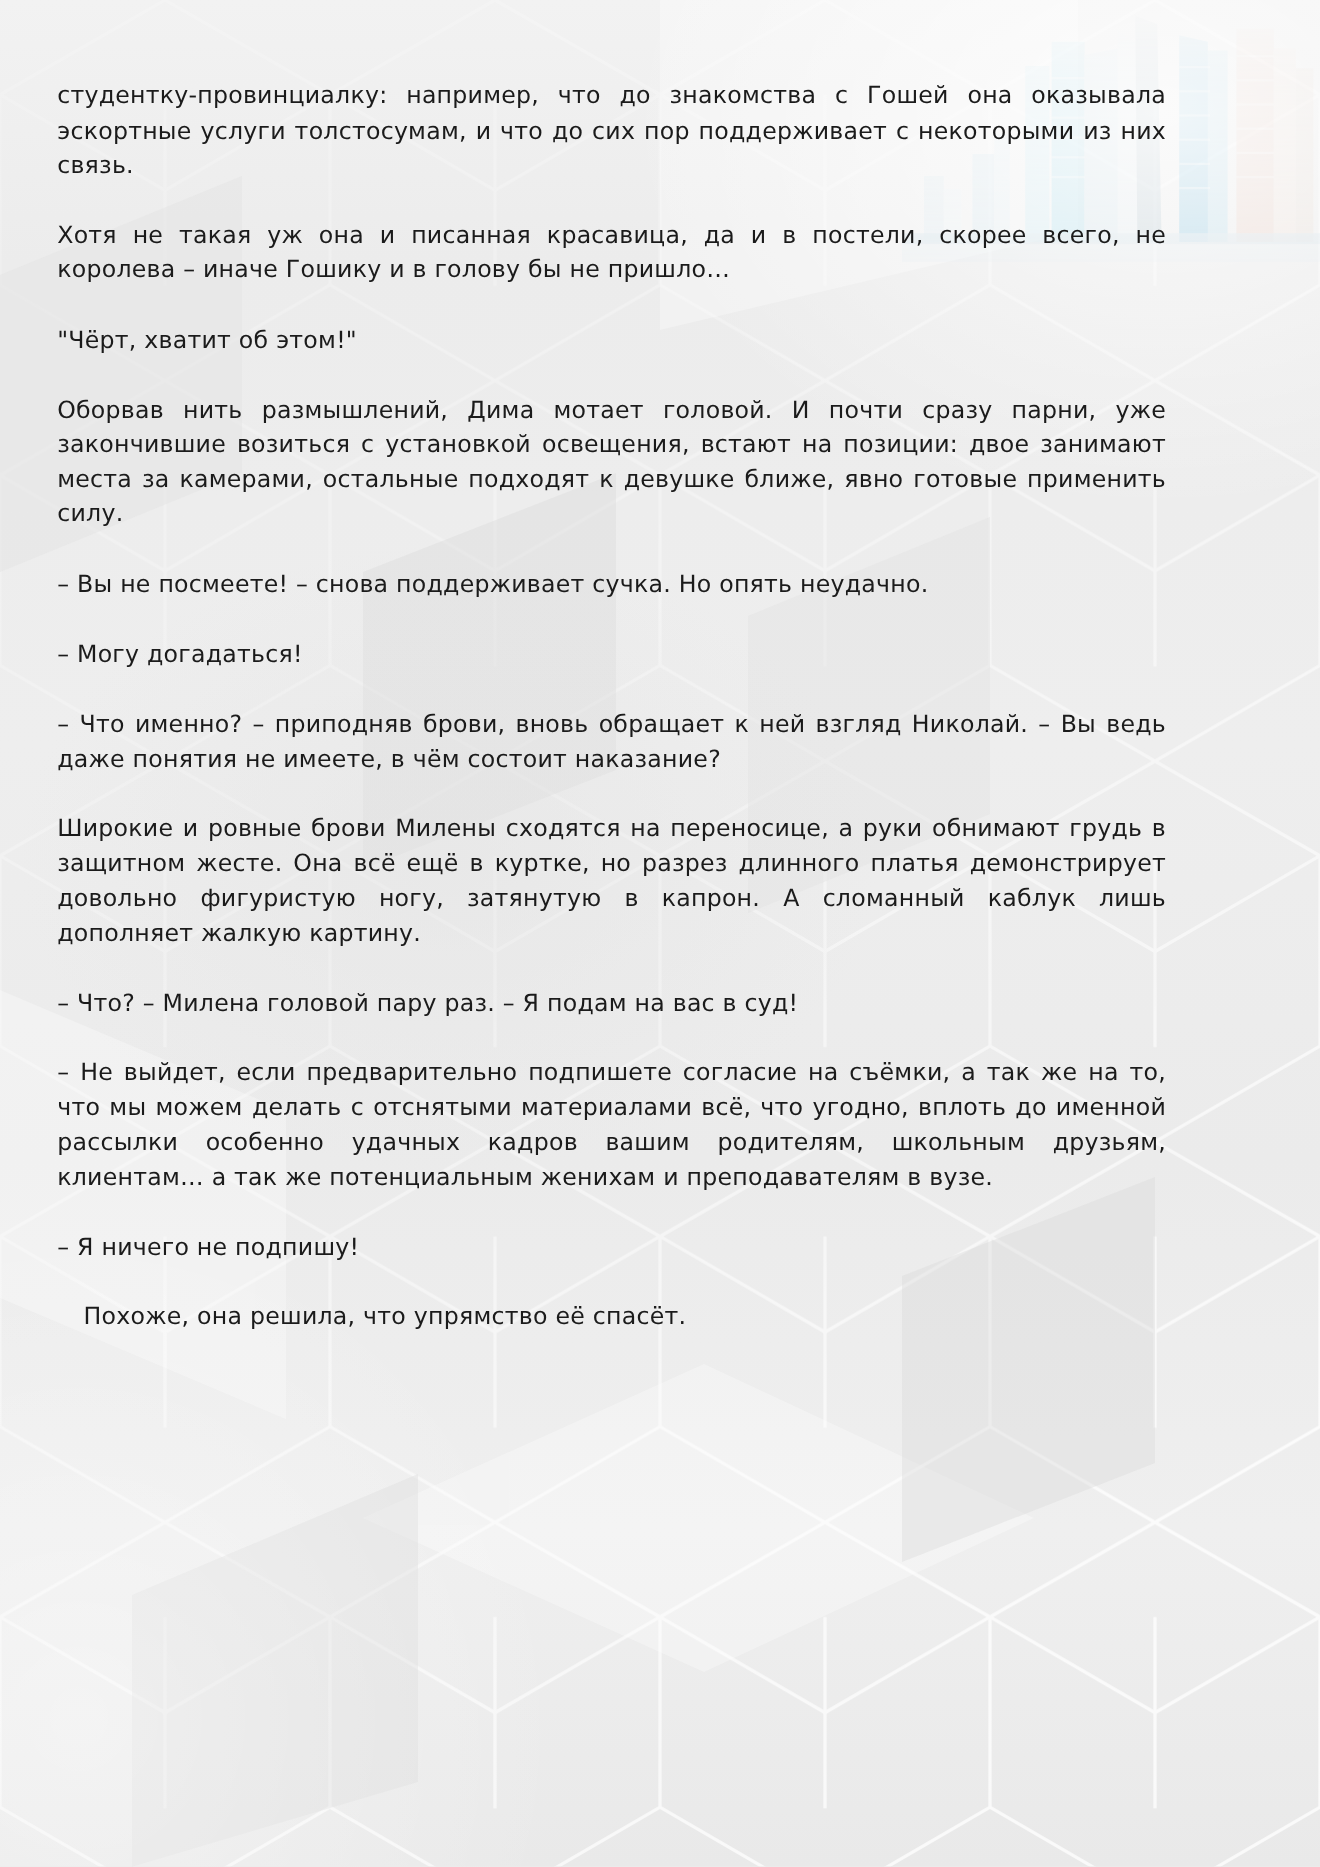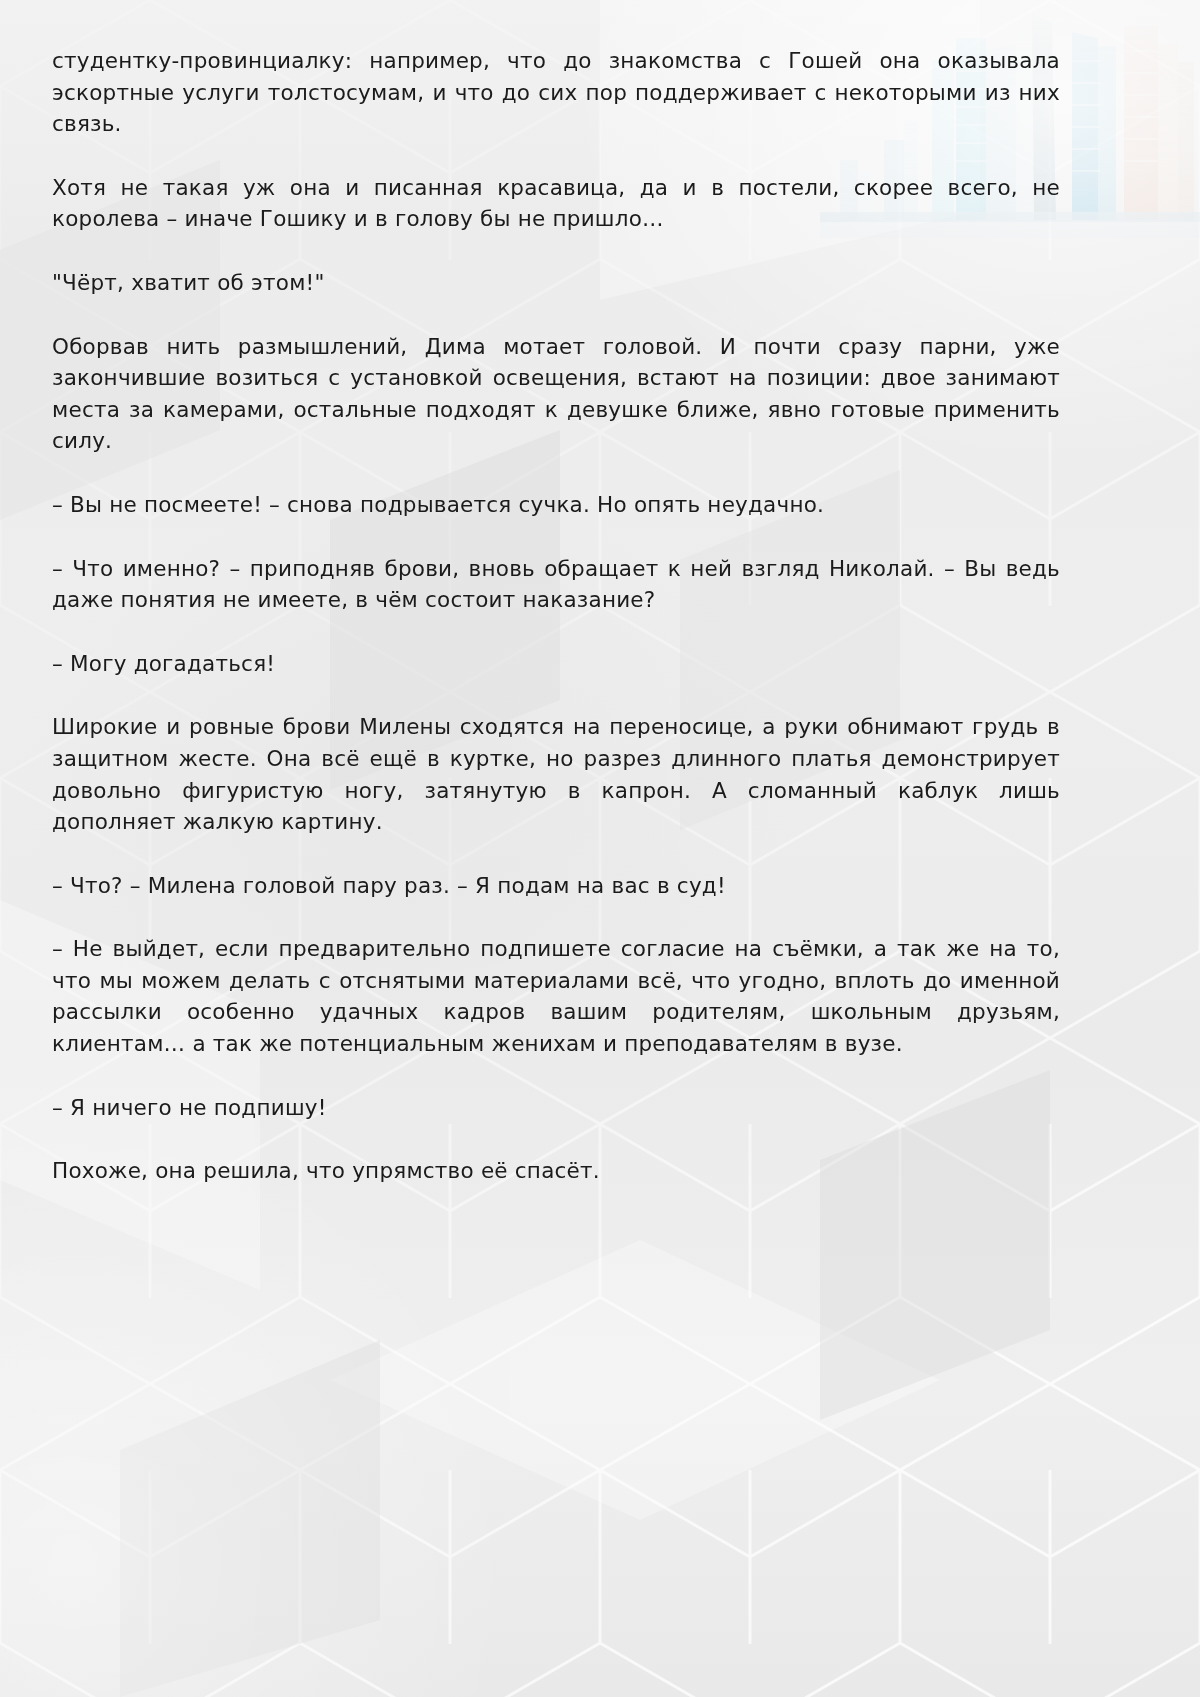--- a/index.html
+++ b/index.html
@@ -62,34 +62,34 @@
     opacity: 0.52;
   }
 
   
   #page {
     position: relative;
     z-index: 2;
     width: 1200px;
     height: 1697px;
     box-sizing: border-box;
-    padding: 45px 140px 60px 52px;
+    padding: 72px 140px 60px 52px;
     border-radius: 30px;
   }
   .para {
     margin: 0 0 32px 0;
     font-size: 21.5px;
     line-height: 1.47;
     color: #1b1b1b;
     text-align: justify;
     text-justify: inter-word;
     letter-spacing: 0.01em;
     -webkit-font-smoothing: antialiased;
   }
-  .para:last-child { margin-bottom: 0; }
+  .para:last-child { margin-bottom: 0; margin-left: 24px; }
   
   .para.nostretch { text-align: left; }
 </style>
 </head>
 <body>
 
 <div id="bg-layer">
   <div id="bg-tone"></div>
 
   <svg class="bg-svg" viewBox="0 0 1200 1697" preserveAspectRatio="none">
@@ -197,21 +197,21 @@
   </svg>
 
   <div id="bg-tone2"></div>
 </div>
 
 <article id="page">
   <p class="para">студентку-провинциалку: например, что до знакомства с Гошей она оказывала эскортные услуги толстосумам, и что до сих пор поддерживает с некоторыми из них связь.</p>
   <p class="para">Хотя не такая уж она и писанная красавица, да и в постели, скорее всего, не королева – иначе Гошику и в голову бы не пришло…</p>
   <p class="para nostretch">"Чёрт, хватит об этом!"</p>
   <p class="para">Оборвав нить размышлений, Дима мотает головой. И почти сразу парни, уже закончившие возиться с установкой освещения, встают на позиции: двое занимают места за камерами, остальные подходят к девушке ближе, явно готовые применить силу.</p>
-  <p class="para nostretch">– Вы не посмеете! – снова подрывается сучка. Но опять неудачно.</p>
+  <p class="para nostretch">– Вы не посмеете! – снова поддерживает сучка. Но опять неудачно.</p>
+  <p class="para nostretch">– Могу догадаться!</p>
   <p class="para">– Что именно? – приподняв брови, вновь обращает к ней взгляд Николай. – Вы ведь даже понятия не имеете, в чём состоит наказание?</p>
-  <p class="para nostretch">– Могу догадаться!</p>
   <p class="para">Широкие и ровные брови Милены сходятся на переносице, а руки обнимают грудь в защитном жесте. Она всё ещё в куртке, но разрез длинного платья демонстрирует довольно фигуристую ногу, затянутую в капрон. А сломанный каблук лишь дополняет жалкую картину.</p>
   <p class="para nostretch">– Что? – Милена головой пару раз. – Я подам на вас в суд!</p>
   <p class="para">– Не выйдет, если предварительно подпишете согласие на съёмки, а так же на то, что мы можем делать с отснятыми материалами всё, что угодно, вплоть до именной рассылки особенно удачных кадров вашим родителям, школьным друзьям, клиентам… а так же потенциальным женихам и преподавателям в вузе.</p>
   <p class="para nostretch">– Я ничего не подпишу!</p>
   <p class="para nostretch">Похоже, она решила, что упрямство её спасёт.</p>
 </article>
 
 </body></html>

